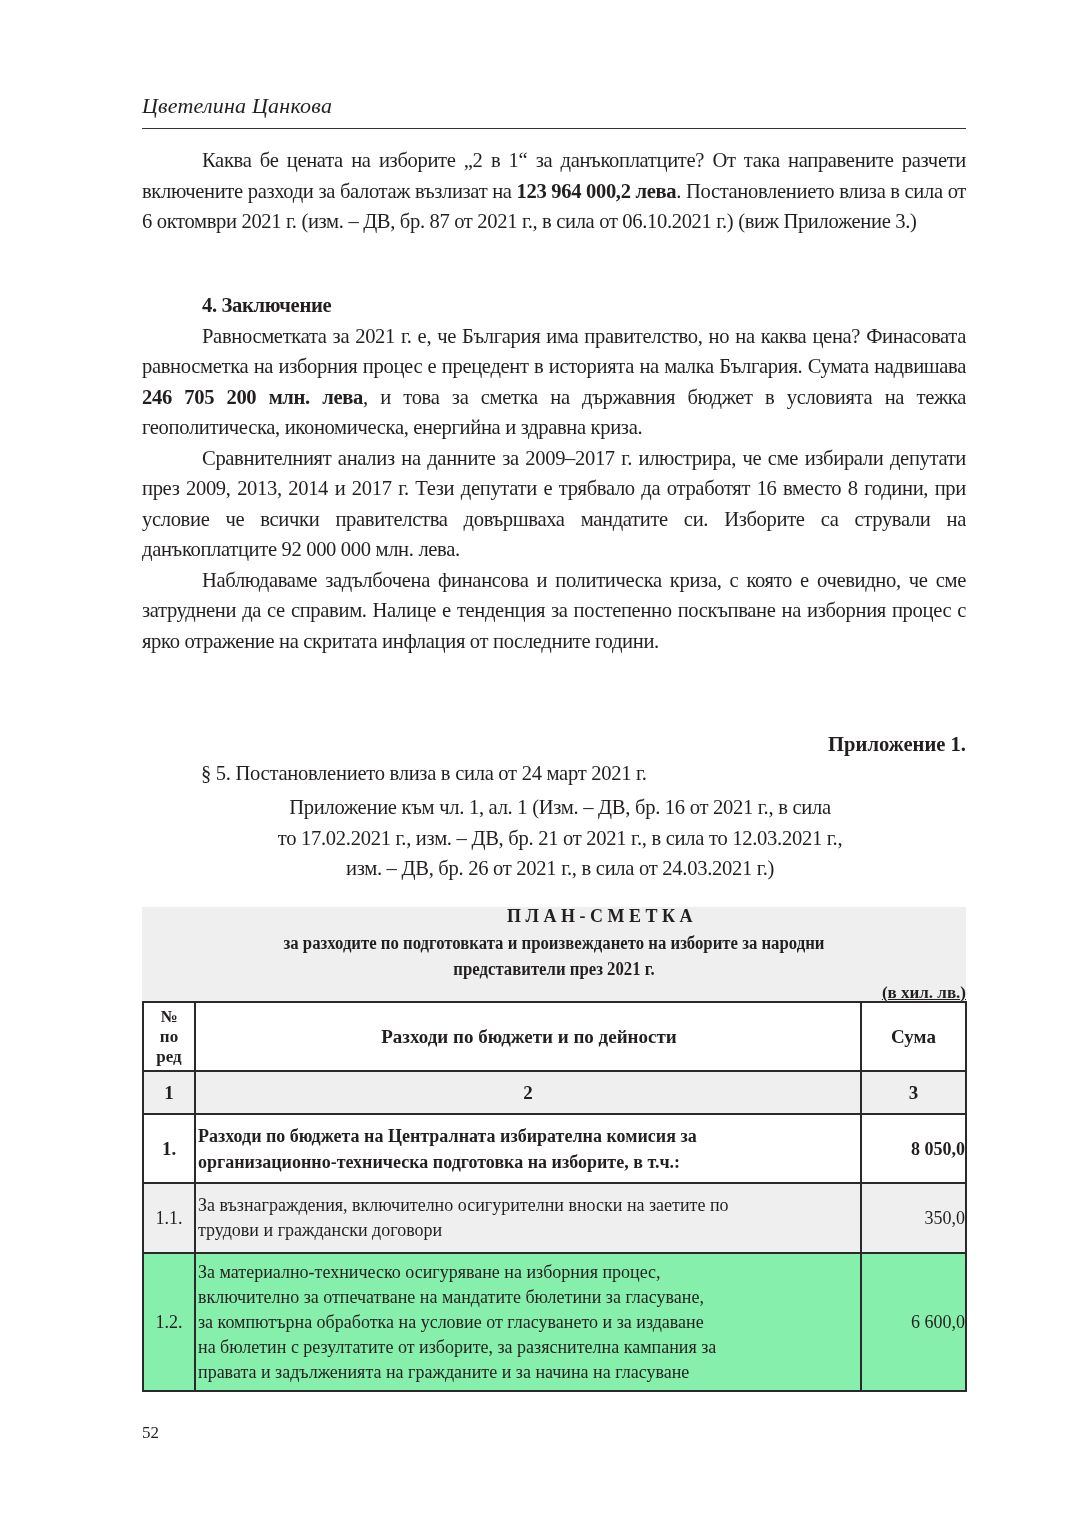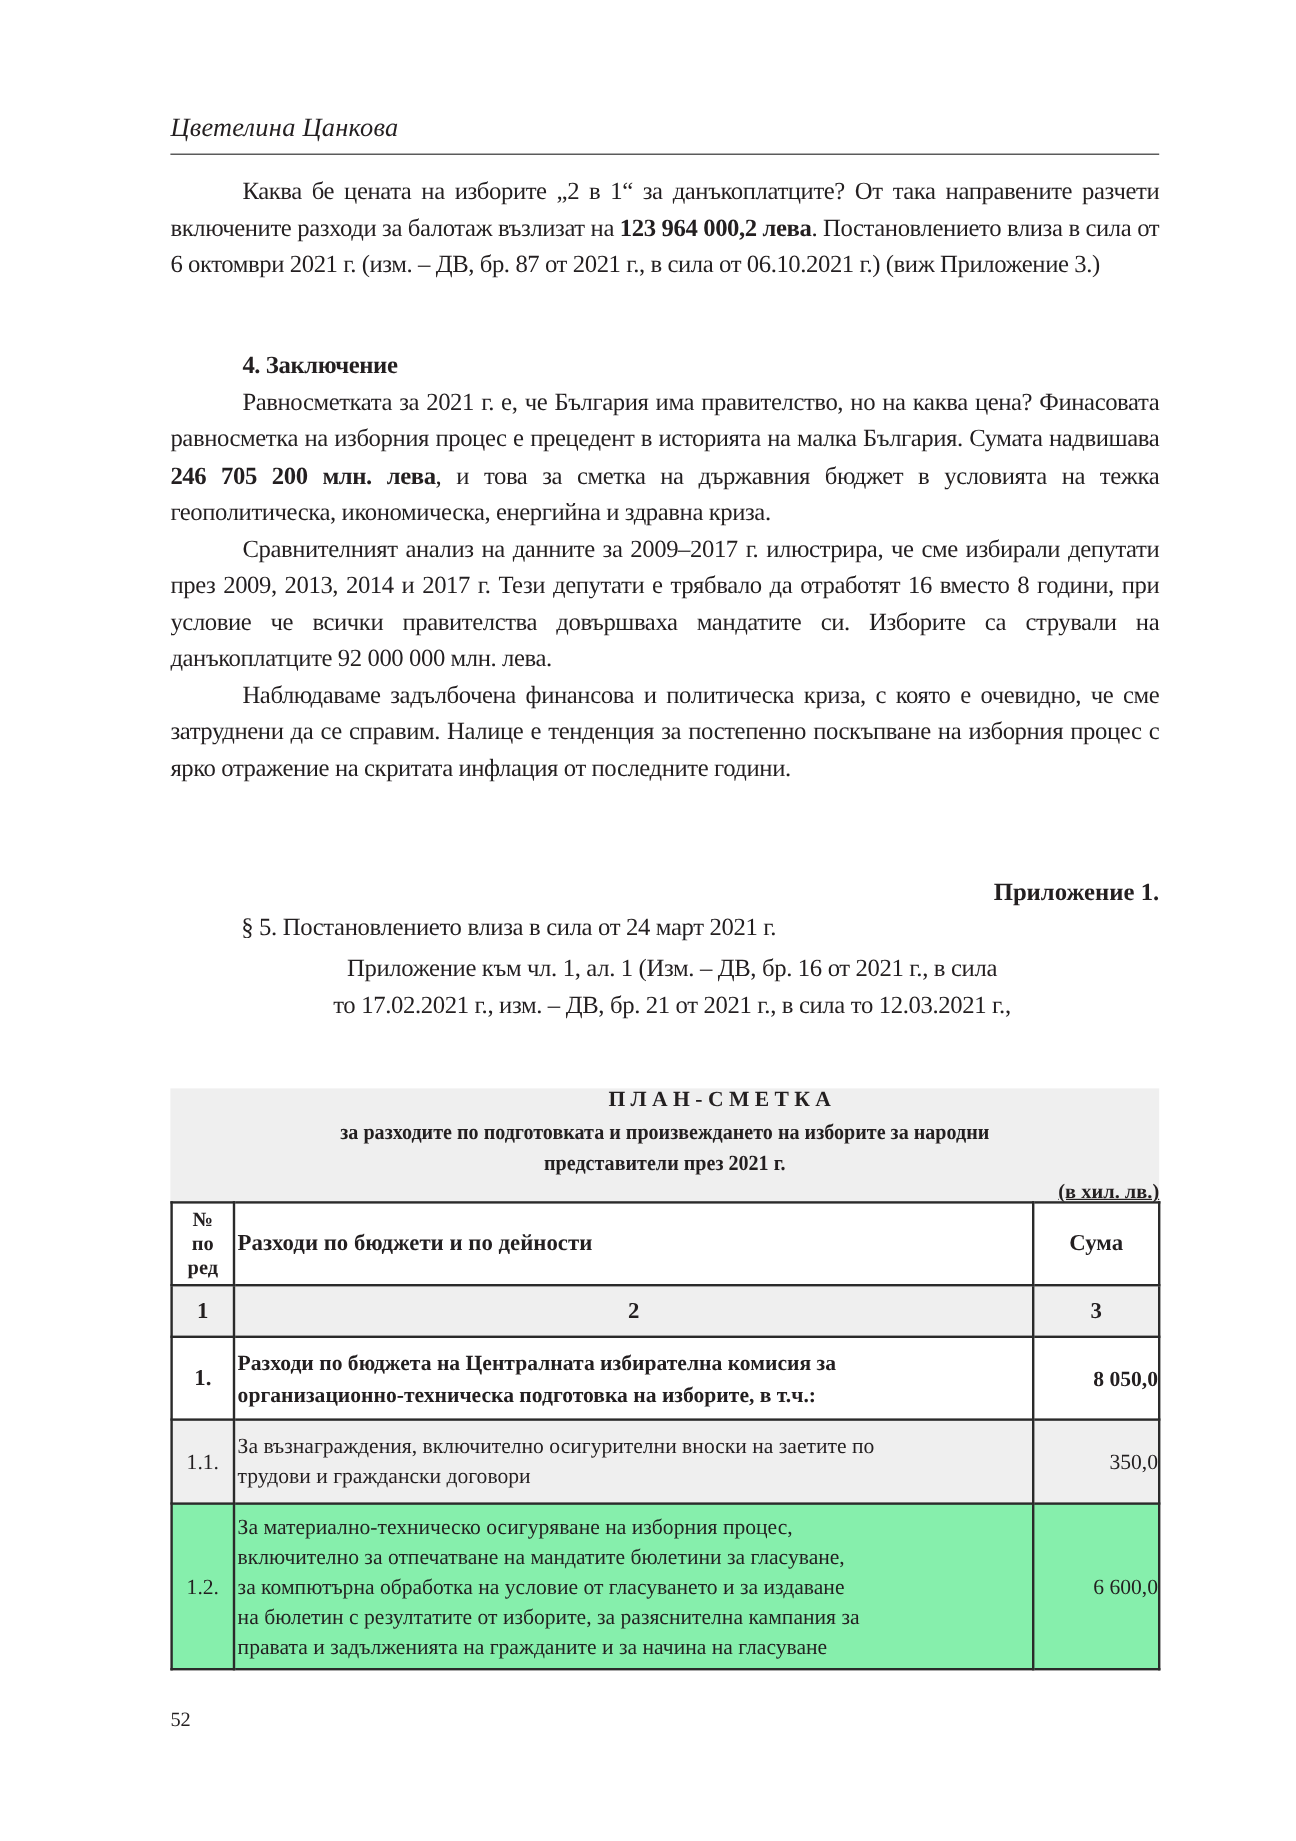--- a/index.html
+++ b/index.html
@@ -59,21 +59,21 @@
       border-collapse: collapse; font-family: "Liberation Serif", serif; font-size: 18px;
     }
     table.plan td {
       border: 2px solid #2a2a2a; padding: 0; vertical-align: middle;
     }
     .c1 { width: 50px; text-align: center; }
     .c3 { width: 103px; text-align: right; }
     .c2 { text-align: left; padding-left: 2px !important; }
     .hdr td { height: 67px; background: #ffffff; font-weight: bold; }
     .hdr .c1 { line-height: 20px; font-size: 17px; }
-    .hdr .c2 { font-size: 19px; }
+    .hdr .c2 { text-align: center; font-size: 19px; }
     .hdr .c3 { text-align: center; font-size: 19px; }
     .nums td { height: 41px; background: #efefef; font-weight: bold; text-align: center; font-size: 19px; }
     .r1 td { height: 67px; background: #ffffff; font-weight: bold; line-height: 26px; }
     .r1 .c1 { font-size: 19px; }
     .r2 td { height: 68px; background: #efefef; line-height: 25px; }
     .r3 td { height: 136px; background: #86efac; line-height: 25px; }
     .r2 .c1, .r3 .c1 { font-size: 18px; }
     .num { padding-right: 0px; }
     .page-number {
       position: absolute; left: 142px; top: 1423px; font-size: 17px;
@@ -94,20 +94,21 @@
   <p><span>Равносметката за 2021 г. е, че България има правителство, но на каква цена? Финасовата равносметка на изборния процес е прецедент в историята на малка България. Сумата надвишава </span><b>246 705 200 млн. лева</b><span>, и това за сметка на държавния бюджет в условията на тежка геополитическа, икономическа, енергийна и здравна криза.</span></p>
   <p><span>Сравнителният анализ на данните за 2009–2017 г. илюстрира, че сме избирали депутати през 2009, 2013, 2014 и 2017 г. Тези депутати е трябвало да отработят 16 вместо 8 години, при условие че всички правителства довършваха мандатите си. Изборите са стрували на данъкоплатците 92 000 000 млн. лева.</span></p>
   <p><span>Наблюдаваме задълбочена финансова и политическа криза, с която е очевидно, че сме затруднени да се справим. Налице е тенденция за постепенно поскъпване на изборния процес с ярко отражение на скритата инфлация от последните години.</span></p>
 </div>
 
 <div class="appendix-title">Приложение 1.</div>
 <div class="para-ref">§ 5. Постановлението влиза в сила от 24 март 2021 г.</div>
 <div class="amend-block">
   <div>Приложение към чл. 1, ал. 1 (Изм. – ДВ, бр. 16 от 2021 г., в сила</div>
   <div>то 17.02.2021 г., изм. – ДВ, бр. 21 от 2021 г., в сила то 12.03.2021 г.,</div>
+  <div>изм. – ДВ, бр. 26 от 2021 г., в сила от 24.03.2021 г.)</div>
 </div>
 
 <div class="plan-box"></div>
 <div class="plan-title">ПЛАН-СМЕТКА</div>
 <div class="plan-sub">
   <div>за разходите по подготовката и произвеждането на изборите за народни</div>
   <div>представители през 2021 г.</div>
 </div>
 <div class="units">(в хил. лв.)</div>
 

